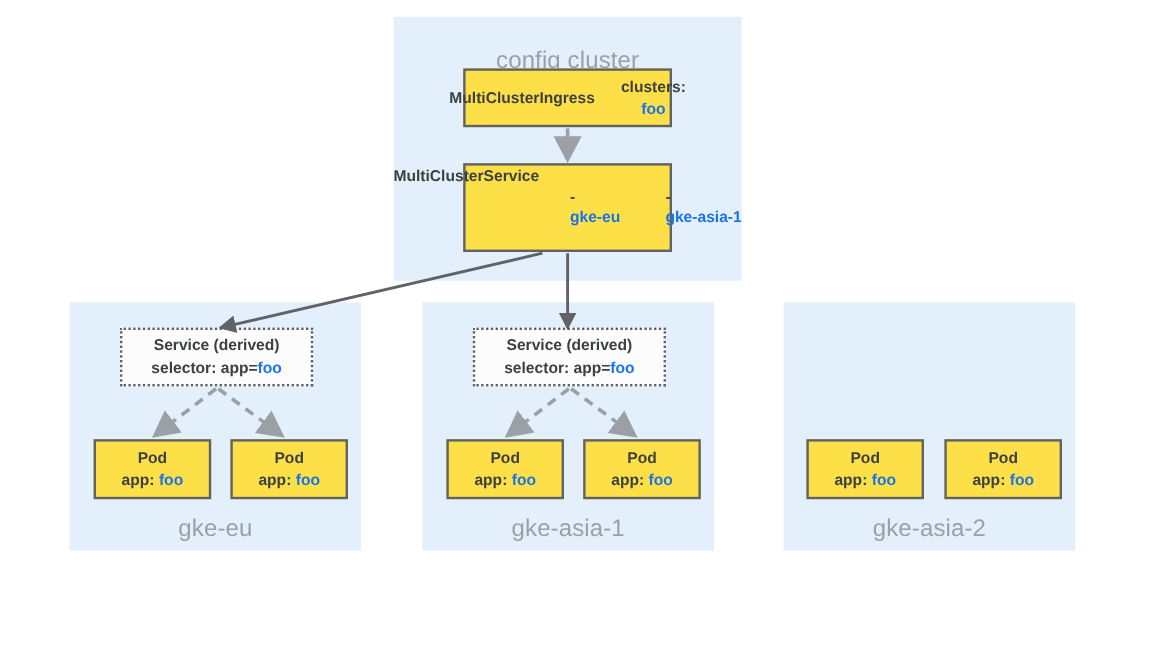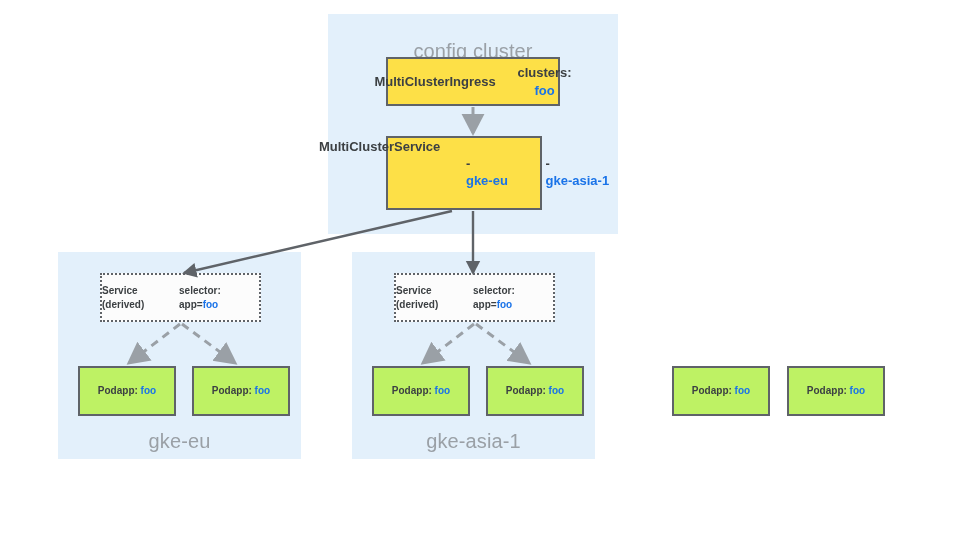--- a/index.html
+++ b/index.html
@@ -51,39 +51,39 @@
   .node-line { white-space: pre; }
   .node-line.center { text-align: center; width: 100%; }
   .node-line.left { text-align: left; padding-left: 12px; }
   .val-blue { color: #1a73e8; font-weight: bold; }
   .svc-box {
     position: absolute;
     background: #fcfcfc;
     border: 2px dotted #5f6368;
     box-sizing: border-box;
     display: flex;
-    flex-direction: row;
+    flex-direction: column;
     justify-content: center;
     align-items: center;
     color: #3c4043;
-    font-size: 10px;
+    font-size: 13px;
     font-weight: bold;
     line-height: 1.4;
   }
   .pod-box {
     position: absolute;
-    background: #bef264;
+    background: #fde047;
     border: 2px solid #5f6368;
     box-sizing: border-box;
     display: flex;
-    flex-direction: row;
+    flex-direction: column;
     justify-content: center;
     align-items: center;
     color: #3c4043;
-    font-size: 10px;
+    font-size: 13px;
     font-weight: bold;
     line-height: 1.4;
   }
   svg.edges {
     position: absolute;
     left: 0;
     top: 0;
     width: 960px;
     height: 540px;
     pointer-events: none;
@@ -99,21 +99,21 @@
   </div>
 
   <div class="node-box center-text" style="left:386px; top:57px; width:174px; height:49px;">
     <div class="node-line center">MultiClusterIngress</div>
     <div class="node-line center">
       <span>clusters:</span>
       <span class="val-blue">foo</span>
     </div>
   </div>
 
-  <div class="node-box" style="left:386px; top:136px; width:156px; height:74px;">
+  <div class="node-box" style="left:386px; top:136px; width:174px; height:74px;">
     <div class="node-line center">MultiClusterService</div>
     <div class="node-line left" style="padding-left:4px;">
       <span>-</span>
       <span class="val-blue">gke-eu</span>
     </div>
     <div class="node-line left" style="padding-left:16px;">
       <span>-</span>
       <span class="val-blue">gke-asia-1</span>
     </div>
   </div>
@@ -165,20 +165,23 @@
   </div>
 
   <div class="pod-box" style="left:486px; top:366px; width:98px; height:50px;">
     <div>Pod</div>
     <div>
       <span>app:</span>
       <span class="val-blue">foo</span>
     </div>
   </div>
 
+  <div class="cluster-group" style="left:653px; top:252px; width:243px; height:207px;">
+    <div class="cluster-title" style="top:178px;">gke-asia-2</div>
+  </div>
 
   <div class="pod-box" style="left:672px; top:366px; width:98px; height:50px;">
     <div>Pod</div>
     <div>
       <span>app:</span>
       <span class="val-blue">foo</span>
     </div>
   </div>
 
   <div class="pod-box" style="left:787px; top:366px; width:98px; height:50px;">

